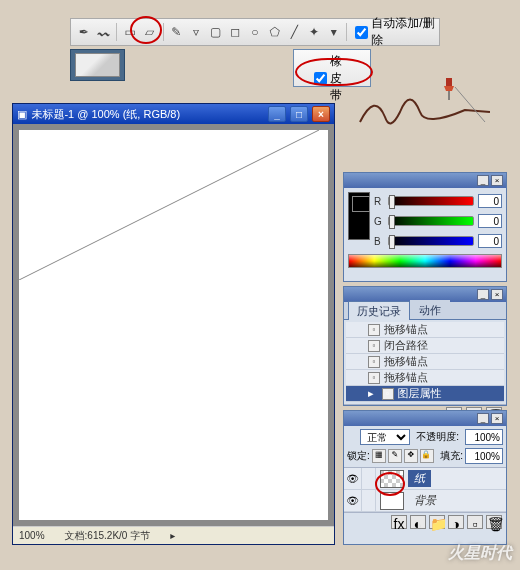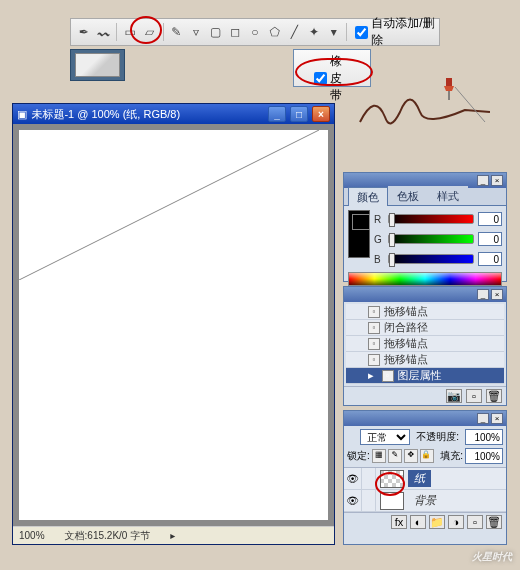--- a/index.html
+++ b/index.html
@@ -218,21 +218,21 @@
     border-bottom: 1px solid #c8d0dd;
   }
   .hist-item.indent { padding-left: 36px; }
   .hist-item.active { background: #3a5a9a; color: white; }
   .hist-icon { width: 12px; height: 12px; border: 1px solid #888; background: #f0f0f0; font-size: 8px; text-align: center; }
   .hist-footer {
     height: 18px; display: flex; align-items: center;
     justify-content: flex-end; gap: 4px; padding: 0 4px;
     border-top: 1px solid #aab4c8;
   }
-  .mini-btn { width: 16px; height: 14px; border: 1px solid #888; background: #e8e8e8; font-size: 11px; text-align: center; cursor: pointer; }
+  .mini-btn { width: 16px; height: 14px; border: 1px solid #888; background: #e8e8e8; font-size: 14px; text-align: center; cursor: pointer; }
 
   
   .layer-panel { top: 410px; left: 343px; width: 164px; height: 135px; }
   .layer-controls {
     padding: 3px 3px; display: flex; flex-wrap: wrap; gap: 3px 6px; align-items: center;
     font-size: 10px; border-bottom: 1px solid #aab4c8; justify-content: flex-end;
   }
   .dropdown { height: 16px; border: 1px solid #5a7aab; background: white; font-size: 10px; min-width: 50px; padding: 0 2px; }
   .small-input { width: 38px; height: 16px; font-size: 10px; border: 1px solid #5a7aab; text-align: right; padding-right: 2px; }
   .lock-row { display: flex; align-items: center; gap: 2px; width: 100%; }
@@ -252,21 +252,21 @@
   .layer-name { background: #3a5a9a; color: white; padding: 1px 6px; font-style: italic; }
   .layer-name.plain { background: transparent; color: #333; }
   .layer-footer {
     height: 18px; display: flex; align-items: center; justify-content: flex-end;
     gap: 3px; padding: 0 4px; border-top: 1px solid #aab4c8;
   }
 
   
   .watermark {
     position: absolute; bottom: 6px; right: 8px;
-    font-size: 10px; font-style: italic; font-weight: bold;
+    font-size: 16px; font-style: italic; font-weight: bold;
     color: rgba(255,255,255,0.8);
     text-shadow: 0 0 4px rgba(50,50,50,.5);
   }
 
   
   .scribble {
     position: absolute; top: 82px; left: 355px;
     width: 140px; height: 60px;
     pointer-events: none;
   }
@@ -347,25 +347,20 @@
     <span>文档:615.2K/0 字节</span>
     <span>▸</span>
   </div>
 </div>
 
 <div class="panel color-panel">
   <div class="panel-header">
     <span>_</span>
     <span>×</span>
   </div>
-  <div class="panel-tabs">
-    <div class="tab active">颜色</div>
-    <div class="tab">色板</div>
-    <div class="tab">样式</div>
-  </div>
   <div class="color-body">
     <div class="swatch-big"></div>
     <div class="rgb-row">
       <span class="rgb-label">R</span>
       <div class="slider r">
           <div class="slider-thumb"></div>
         </div>
       <input class="val-input" value="0" style="">
     </div>
     <div class="rgb-row">
@@ -383,20 +378,24 @@
       <input class="val-input" value="0" style="">
     </div>
     <div class="spectrum"></div>
   </div>
 </div>
 
 <div class="panel hist-panel">
   <div class="panel-header">
     <span>_</span>
     <span>×</span>
+  </div>
+  <div class="panel-tabs">
+    <div class="tab active">历史记录</div>
+    <div class="tab">动作</div>
   </div>
   <div class="hist-body">
     <div class="hist-item">
         <span class="hist-icon">▫</span>
         <span>拖移锚点</span>
       </div>
     <div class="hist-item">
         <span class="hist-icon">▫</span>
         <span>闭合路径</span>
       </div>

